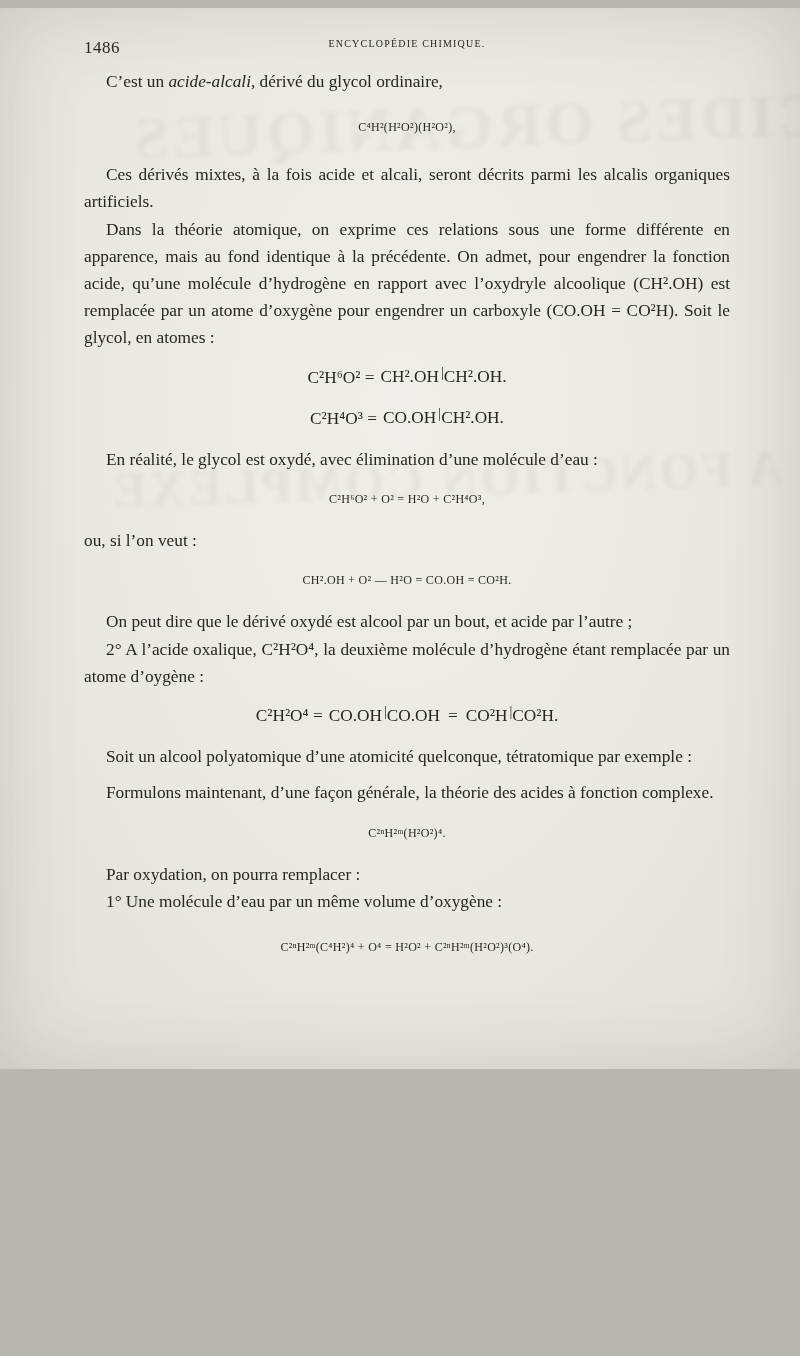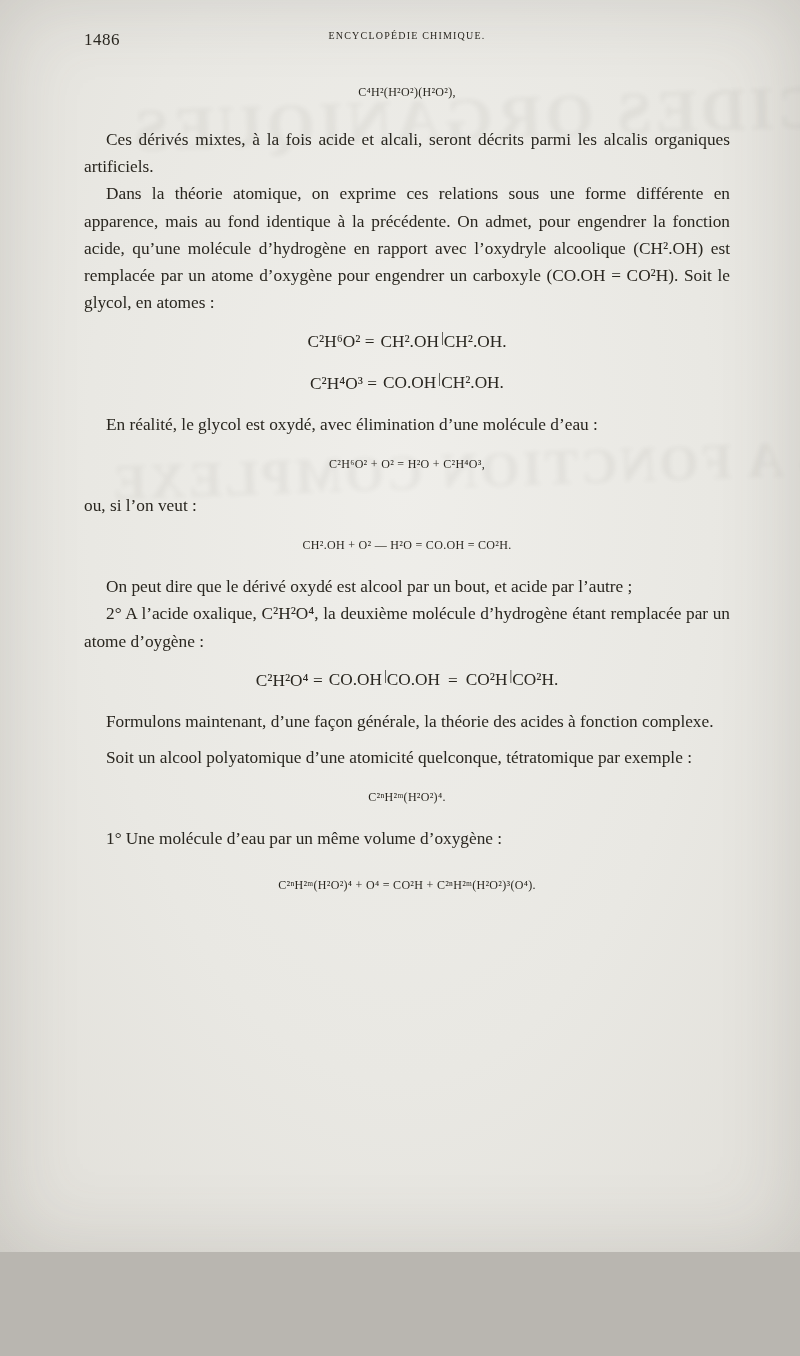--- a/index.html
+++ b/index.html
@@ -1,19 +1,19 @@
 <!DOCTYPE html>
 <html><head>
 <meta charset="utf-8">
 <style>
   html,body{margin:0;padding:0;background:#b9b6b0;}
   .page{
     position:relative;
-    width:800px;height:1252px;
-    margin:0 auto;
+    width:800px;height:1061px;
+    margin:8px auto;
     background:radial-gradient(ellipse at 50% 38%, #efeeea 0%, #e9e8e3 55%, #e1dfd9 100%);
     font-family:"Liberation Serif","DejaVu Serif",serif;
     color:#29261f;
     overflow:hidden;
   }
   .page::after{
     content:"";position:absolute;inset:0;pointer-events:none;
     box-shadow:inset 0 0 80px rgba(90,85,75,.18);
   }
   .running-head{
@@ -77,20 +77,21 @@
   <div class="ghost ghost1">ACIDES ORGANIQUES</div>
   <div class="ghost ghost2">ACIDES A FONCTION COMPLEXE</div>
 
   <div class="running-head">
     <span class="pagenum">1486</span>
     <span class="running-title">ENCYCLOPÉDIE CHIMIQUE.</span>
   </div>
 
   <div class="body">
 
+    <p class="ind"><span>C’est un </span><em>acide-alcali,</em><span> dérivé du glycol ordinaire,</span></p>
 
     <div class="formula big-gap">C⁴H²(H²O²)(H²O²),</div>
 
 
     <p class="ind">Ces dérivés mixtes, à la fois acide et alcali, seront décrits parmi les alcalis organiques artificiels.</p>
 
     <p class="ind">Dans la théorie atomique, on exprime ces relations sous une forme différente en apparence, mais au fond identique à la précédente. On admet, pour engendrer la fonction acide, qu’une molécule d’hydrogène en rapport avec l’oxydryle alcoolique (CH².OH) est remplacée par un atome d’oxygène pour engendrer un carboxyle (CO.OH = CO²H). Soit le glycol, en atomes :</p>
 
     <div class="frow">
       <span class="lhs">C²H⁶O² =</span>
@@ -132,25 +133,26 @@
         <span>CO.OH</span>
       </span>
       <span class="eq">=</span>
       <span class="stack">
         <span>CO²H</span>
         <span class="bar">|</span>
         <span>CO²H.</span>
       </span>
     </div>
 
+    <p class="ind sp">Soit un alcool polyatomique d’une atomicité quelconque, tétratomique par exemple :</p>
+
     <p class="ind sp">Formulons maintenant, d’une façon générale, la théorie des acides à fonction complexe.</p>
-
-    <p class="ind sp">Soit un alcool polyatomique d’une atomicité quelconque, tétratomique par exemple :</p>
 
     <div class="formula">C²ⁿH²ᵐ(H²O²)⁴.</div>
 
+    <p class="ind sp">Par oxydation, on pourra remplacer :</p>
 
     <p class="ind">1° Une molécule d’eau par un même volume d’oxygène :</p>
 
-    <div class="formula big-gap">C²ⁿH²ᵐ(H²O²)⁴ + O⁴ = CO²H + C²ⁿH²ᵐ(H²O²)³(O⁴).</div>
+    <div class="formula big-gap">C²ⁿH²ᵐ(C⁴H²)⁴ + O⁴ = H²O² + C²ⁿH²ᵐ(H²O²)³(O⁴).</div>
 
   </div>
 </div>
 
 </body></html>

